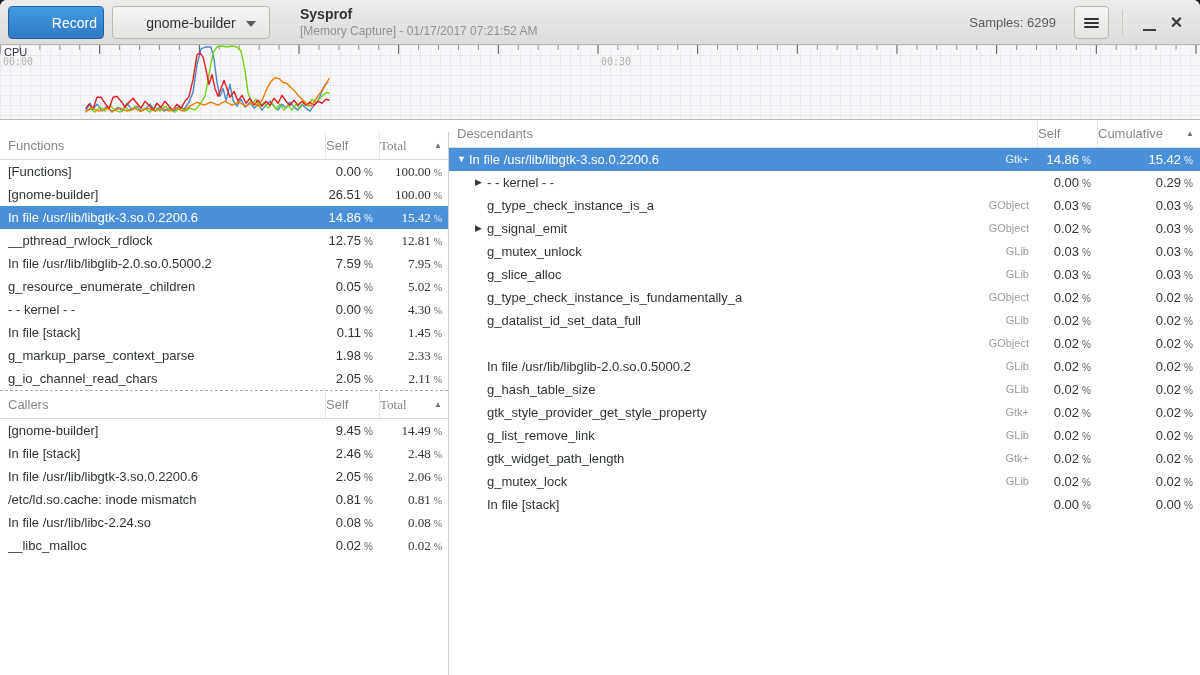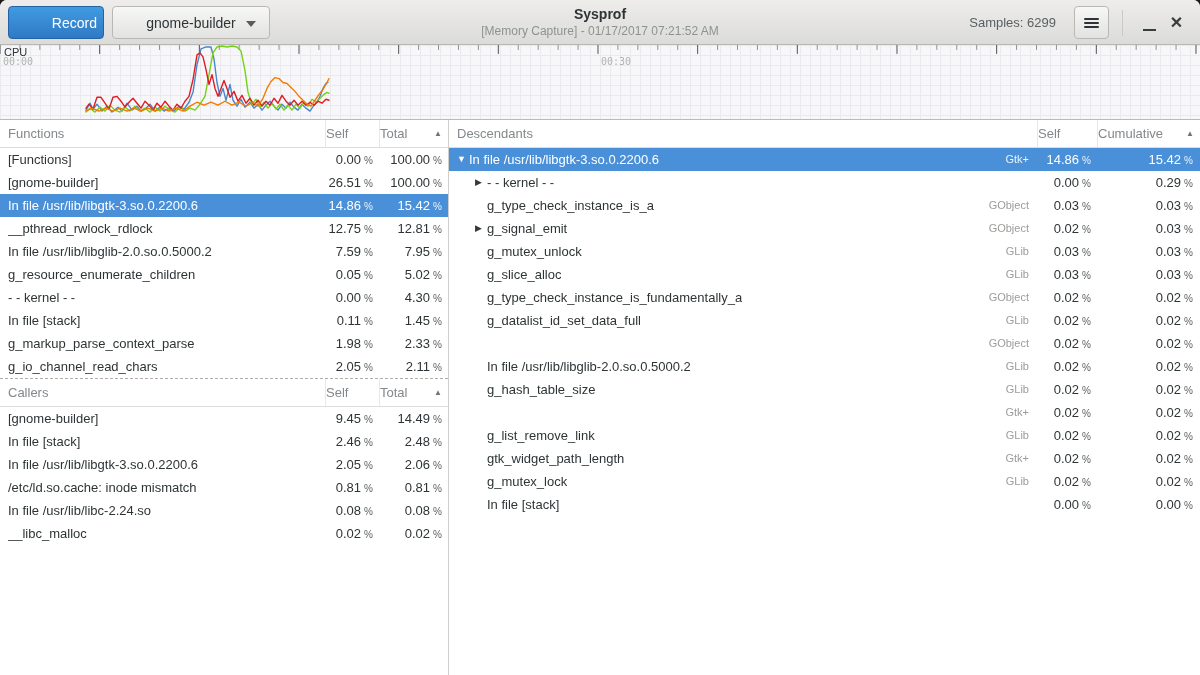--- a/index.html
+++ b/index.html
@@ -30,21 +30,21 @@
     position:absolute;left:112px;top:6px;width:158px;height:33px;
     display:flex;align-items:center;justify-content:center;
   }
   .combo-arrow{
     position:absolute;right:13px;top:14px;width:0;height:0;
     border-left:5px solid transparent;border-right:5px solid transparent;
     border-top:6px solid #5a5d5f;
   }
   .titlebox{
     position:absolute;left:300px;right:300px;top:0;height:52px;
-    text-align:center;pointer-events:none;
+    pointer-events:none;
   }
   .title{font-size:14px;font-weight:bold;margin-top:6px;color:#2e3436;}
   .subtitle{font-size:12px;margin-top:2px;color:#8f9293;}
   .hb-right{position:absolute;right:10px;top:6px;height:33px;display:flex;align-items:center;}
   .samples{font-size:13px;color:#5a6062;margin-right:18px;}
   .menu-btn{width:35px;height:33px;display:flex;align-items:center;justify-content:center;}
   .menu-icon i{display:block;width:15px;height:2px;background:#2e3436;margin:2px 0;border-radius:1px;}
   .hb-sep{width:1px;height:26px;background:#c9c9c6;margin:0 13px;}
   .winctl{background:none;border:none;width:27px;height:33px;display:flex;align-items:center;justify-content:center;cursor:pointer;padding:0;}
   .min-icon{display:block;width:13px;height:2px;background:#3a3d3f;margin-top:14px;}
@@ -59,31 +59,31 @@
     border-bottom:1px solid #b9b9b6;
   }
   .graph svg{position:absolute;left:0;top:0;width:1200px;height:74px;display:block;}
   .graph-title{position:absolute;left:4px;top:1px;font-size:11px;color:#2e3436;}
   .tick-label{
     position:absolute;top:11px;font-size:10px;color:#b2b2b0;
     font-family:"DejaVu Sans Mono","Liberation Mono",monospace;
   }
   
   .main{display:flex;height:555px;background:#fff;}
-  .left-pane{width:449px;border-right:1px solid #cfcfcc;}
+  .left-pane{width:449px;border-right:1px solid #cfcfcc;margin-top:12px;}
   .right-pane{flex:1;}
   .thead{
     height:28px;display:flex;align-items:stretch;background:#ffffff;
     border-bottom:1px solid #dcdcda;color:#83888b;font-size:13px;
   }
   .th{display:flex;align-items:center;cursor:pointer;}
   .th-name{flex:1;padding-left:8px;}
   .th-num{border-left:1px solid #e8e8e6;}
   .lp-self{width:54px;}
-  .lp-total{width:69px;}
+  .lp-total{width:69px;font-family:Liberation Serif, serif;}
   .rp-self{width:60px;}
   .rp-cum{width:103px;}
   .sort-arrow{margin-left:auto;margin-right:6px;font-size:8px;color:#6f7476;}
   .hsplitter{height:0;border-top:1px dashed #aeaeab;cursor:row-resize;}
   .trow{display:flex;height:23px;line-height:23px;font-size:13px;color:#2e3436;white-space:nowrap;cursor:default;}
   .trow.sel{background:#4a90d9;color:#ffffff;}
   .cell-name{flex:1;display:flex;align-items:center;overflow:hidden;padding-left:8px;}
   .cell-name .lbl{overflow:hidden;text-overflow:ellipsis;}
   .cell-num{text-align:right;padding-right:6px;}
   .rp-cum.cell-num{padding-right:7px;}
@@ -457,20 +457,21 @@
               <span class="lbl">g_hash_table_size</span>
               <span class="tag">GLib</span>
             </div>
             <div class="cell-num rp-self"><span>0.02</span><span class="pct">%</span></div>
             <div class="cell-num rp-cum"><span>0.02</span><span class="pct">%</span></div>
           </div>
           <div class="trow">
             <div class="cell-name">
               <span class="indent"></span>
               <span class="spacer"></span>
+              <span class="lbl">gtk_style_provider_get_style_property</span>
               <span class="tag">Gtk+</span>
             </div>
             <div class="cell-num rp-self"><span>0.02</span><span class="pct">%</span></div>
             <div class="cell-num rp-cum"><span>0.02</span><span class="pct">%</span></div>
           </div>
           <div class="trow">
             <div class="cell-name">
               <span class="indent"></span>
               <span class="spacer"></span>
               <span class="lbl">g_list_remove_link</span>

